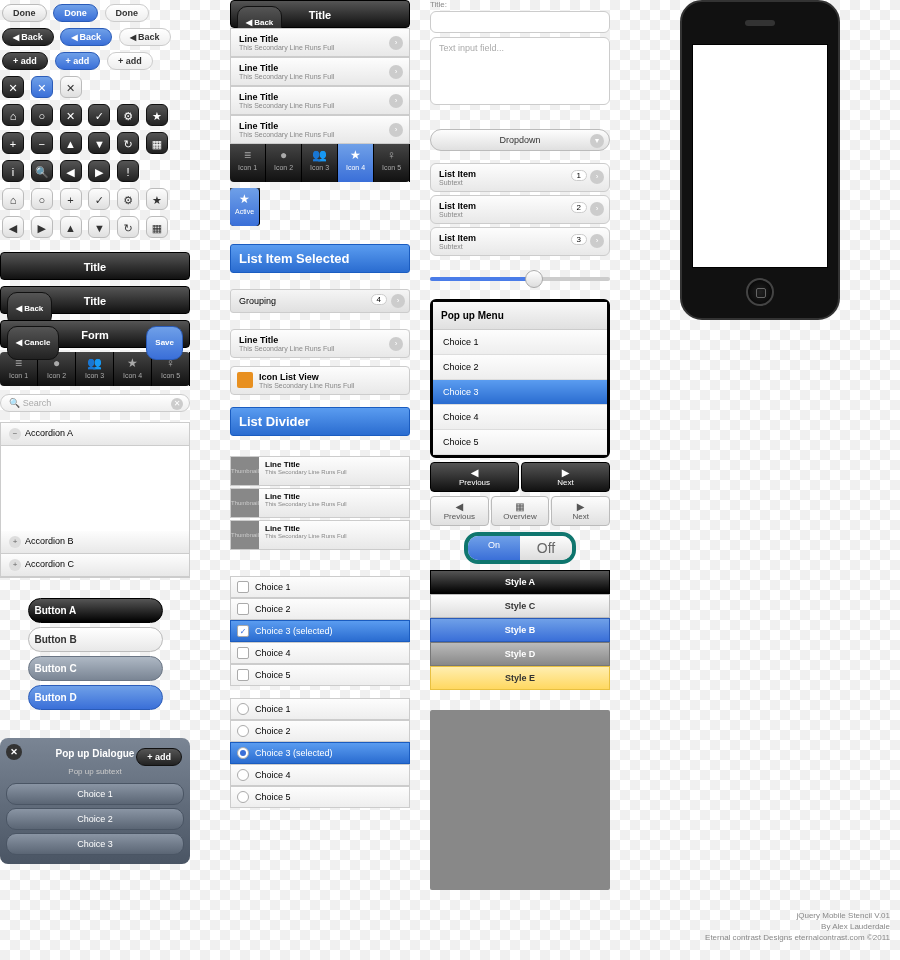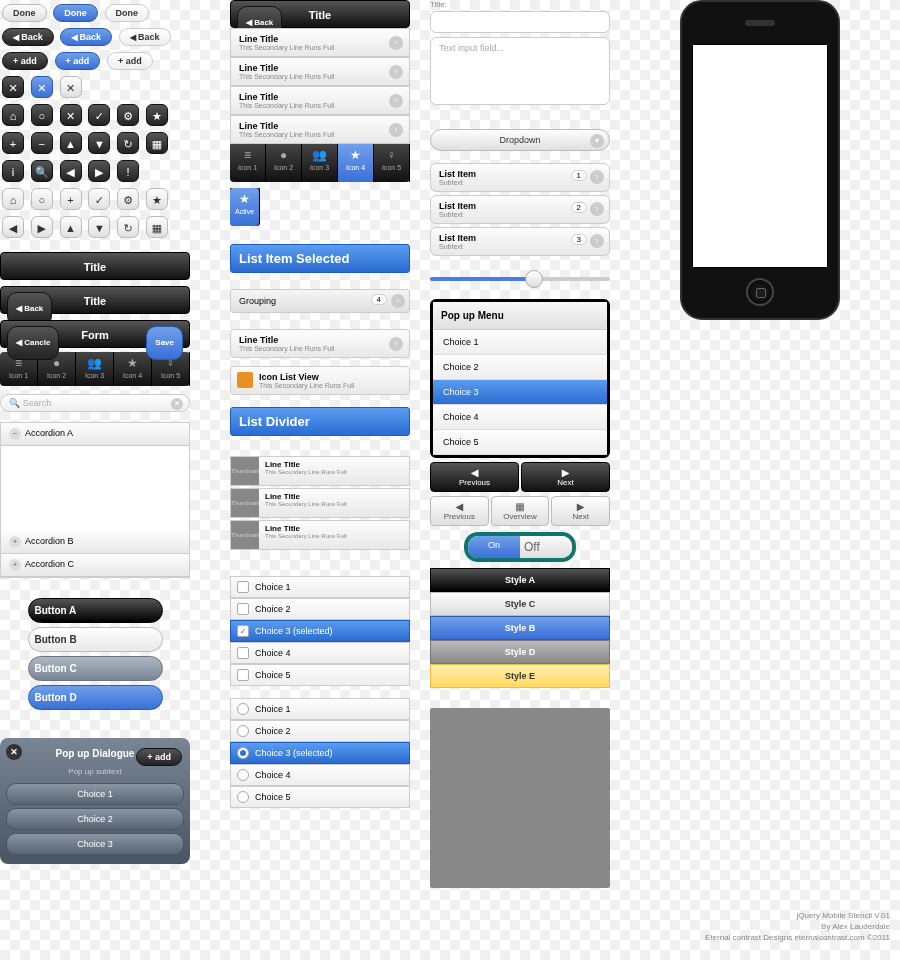--- a/index.html
+++ b/index.html
@@ -76,21 +76,21 @@
 .popmenu{border:3px solid #000;background:#fff;border-radius:6px}
 .popmenu .hdr{padding:8px;font-size:10px;font-weight:bold;background:linear-gradient(#f8f8f8,#e0e0e0);border-bottom:1px solid #ccc}
 .popmenu .ch{padding:7px 10px;font-size:9px;border-bottom:1px solid #ddd;background:linear-gradient(#fdfdfd,#eee)}
 .popmenu .ch.sel{background:linear-gradient(#5a9cf0,#2a6cd0);color:#fff}
 .navbtns{display:flex;gap:2px;margin-top:4px}
 .navbtns.dk .nb{background:linear-gradient(#555,#111);color:#fff;border:1px solid #000}
 .navbtns .nb{flex:1;text-align:center;padding:4px;font-size:8px;border-radius:4px;background:linear-gradient(#fdfdfd,#e0e0e0);border:1px solid #bbb;color:#555}
 .navbtns .nb .ar{font-size:10px;display:block}
 .toggle{display:flex;width:112px;margin:6px auto;border-radius:14px;overflow:hidden;border:4px solid #0f766e}
 .toggle .on{flex:1;background:linear-gradient(#6fa0e8,#3a6fd8);color:#fff;text-align:center;padding:4px;font-size:9px}
-.toggle .off{flex:1;background:linear-gradient(#fdfdfd,#ddd);color:#666;padding:4px;font-size:12px}
+.toggle .off{flex:1;background:linear-gradient(#fdfdfd,#ddd);color:#666;text-align:center;padding:4px;font-size:14px}
 .styles .s{padding:6px 10px;text-align:center;font-size:9px;font-weight:bold;border:1px solid;margin-bottom:0}
 .s.sa{background:linear-gradient(#555,#000);color:#fff;border-color:#000}
 .s.sb{background:linear-gradient(#6fa0e8,#3a6fd8);color:#fff;border-color:#2a5bb8}
 .s.sc{background:linear-gradient(#fdfdfd,#ddd);color:#333;border-color:#bbb}
 .s.sd{background:linear-gradient(#bbb,#888);color:#fff;border-color:#777}
 .s.se{background:linear-gradient(#ffeeb0,#ffd860);color:#333;border-color:#e8c040}
 .phone{width:160px;height:320px;background:#111;border-radius:22px;border:2px solid #333;position:relative;margin:0 auto}
 .phone .scr{position:absolute;top:42px;left:10px;right:10px;bottom:50px;background:#fff;border:1px solid #000}
 .phone .spk{position:absolute;top:18px;left:50%;transform:translateX(-50%);width:30px;height:6px;background:#333;border-radius:3px}
 .phone .btn{position:absolute;bottom:12px;left:50%;transform:translateX(-50%);width:28px;height:28px;border:2px solid #444;border-radius:50%;background:radial-gradient(#222,#000)}

